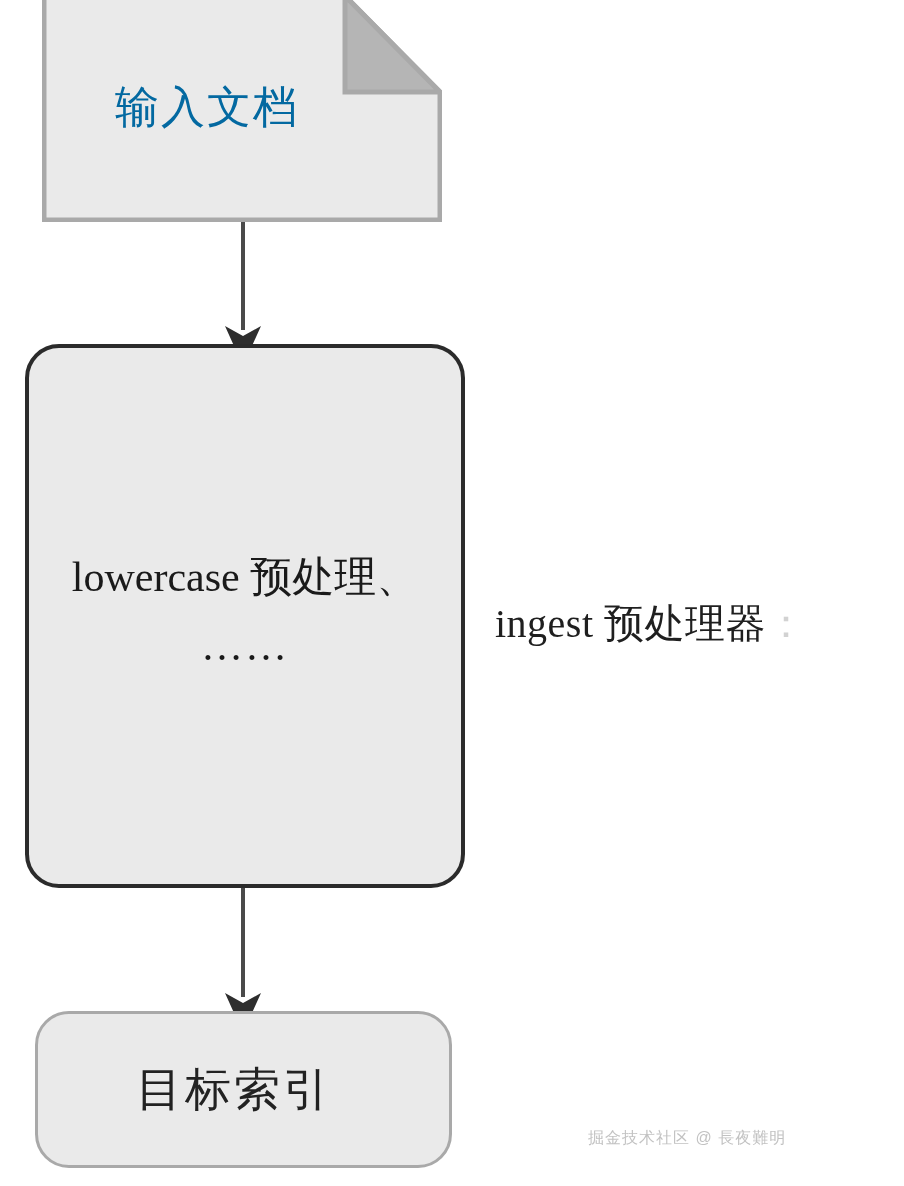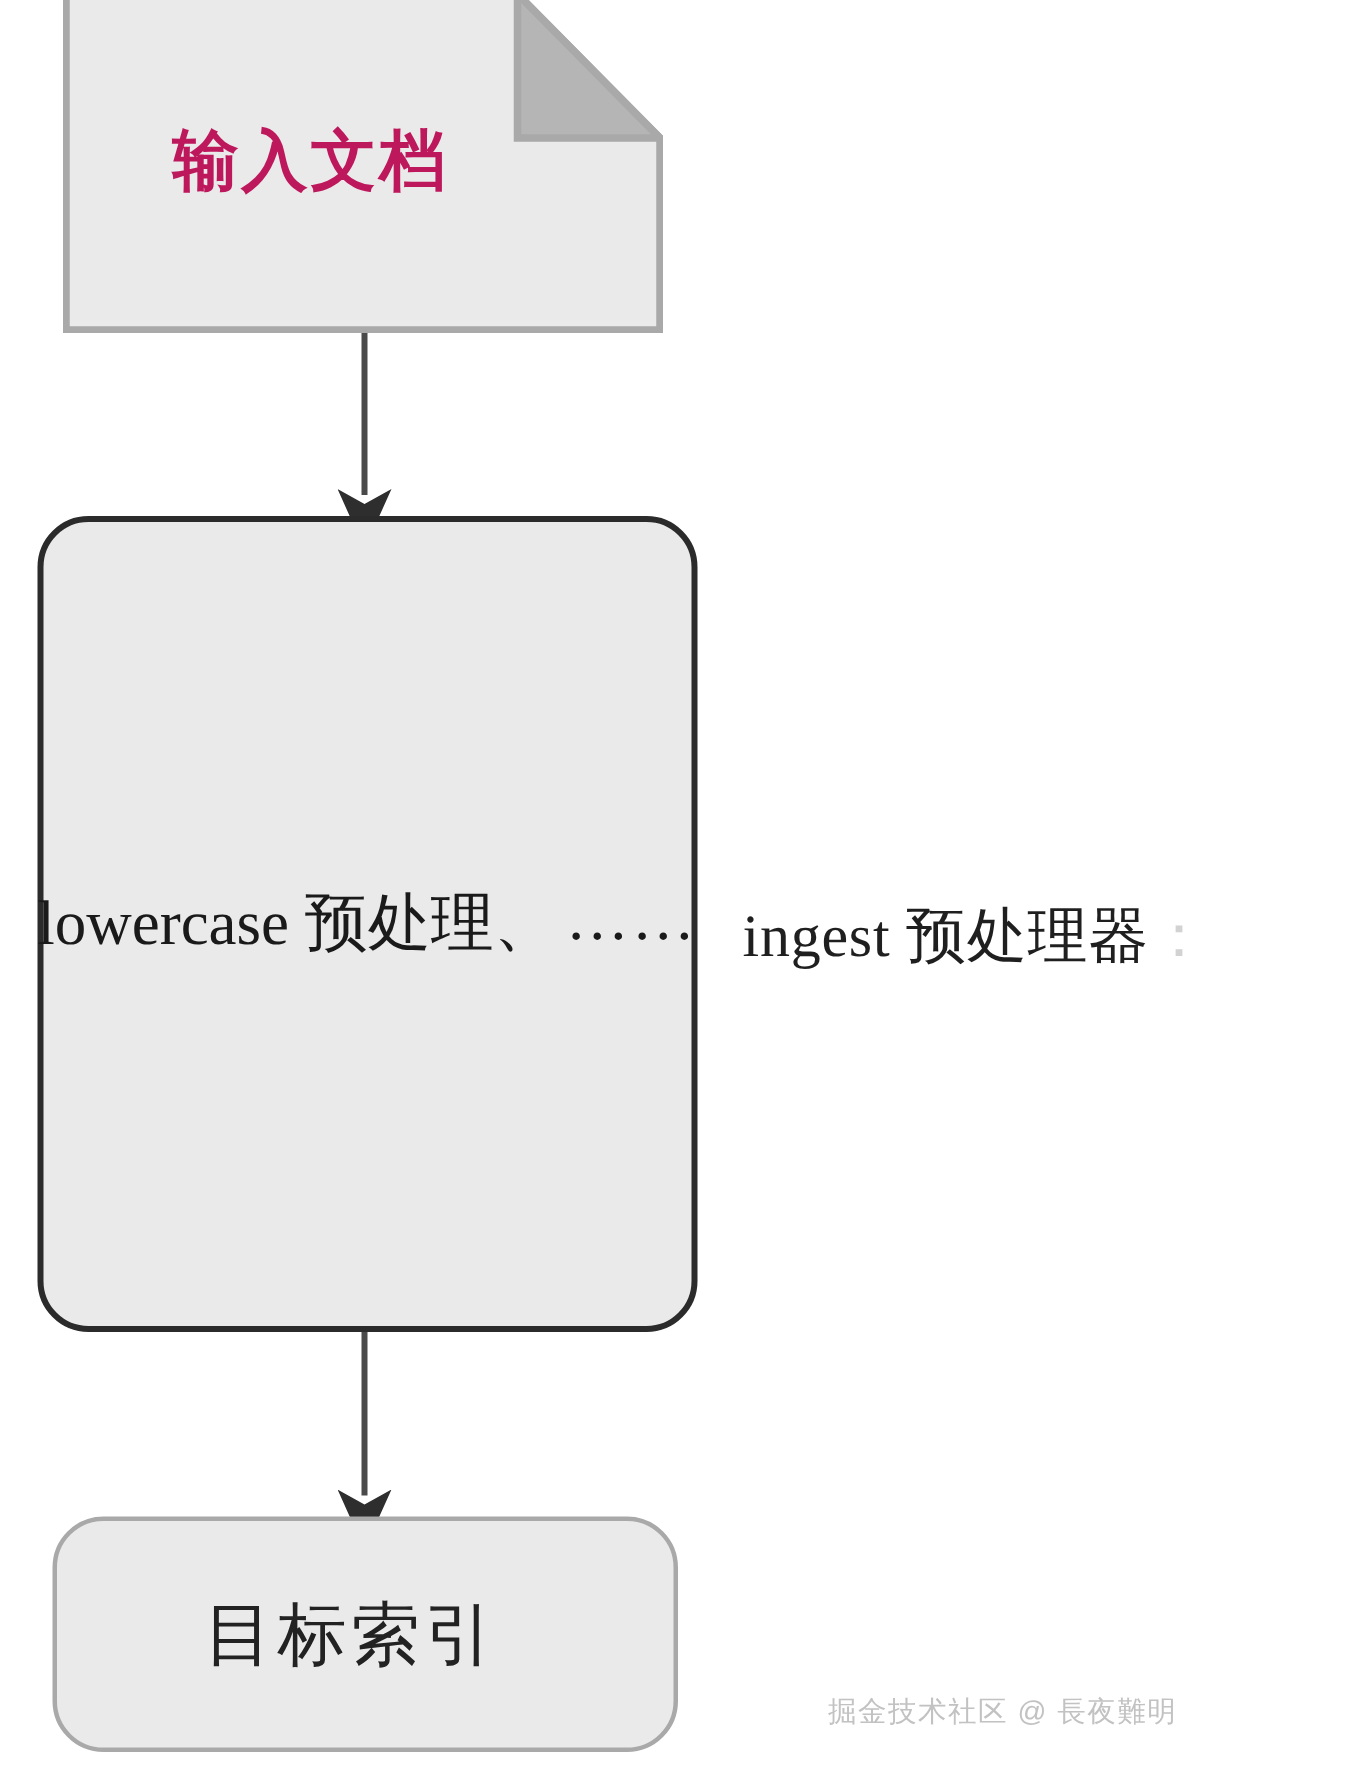--- a/index.html
+++ b/index.html
@@ -34,23 +34,22 @@
   .doc-node svg { display: block; width: 100%; height: 100%; }
   .doc-label {
     position: absolute;
     left: 42px;
     top: 82px;
     width: 330px;
     text-align: center;
     font-size: 44px;
     line-height: 1.2;
     letter-spacing: 2px;
-    color: #be185d;
+    color: #0369a1;
     white-space: nowrap;
-    font-weight: bold;
   }
 
   
   .process-node {
     position: absolute;
     left: 25px;
     top: 344px;
     width: 440px;
     height: 544px;
     box-sizing: border-box;
@@ -58,20 +57,21 @@
     border: 4px solid #2b2b2b;
     border-radius: 34px;
   }
   .process-text {
     position: absolute;
     left: 25px;
     top: 344px;
     width: 440px;
     height: 544px;
     display: flex;
+    flex-direction: column;
     align-items: center;
     justify-content: center;
     gap: 6px;
     color: #1a1a1a;
   }
   .process-line {
     font-size: 42px;
     line-height: 1.45;
     text-align: center;
     white-space: nowrap;
@@ -121,24 +121,24 @@
     white-space: nowrap;
     letter-spacing: 0.5px;
   }
   .side-label .trail {
     color: #d2d2d2;
   }
 
   
   .watermark {
     position: absolute;
-    left: 552px;
+    left: 588px;
     top: 1128px;
     font-family: "Liberation Sans", "DejaVu Sans", sans-serif;
-    font-size: 19px;
+    font-size: 16px;
     color: #c2c2c2;
     letter-spacing: 1px;
     white-space: nowrap;
   }
 </style>
 </head>
 <body>
 
 <div id="canvas">
 

